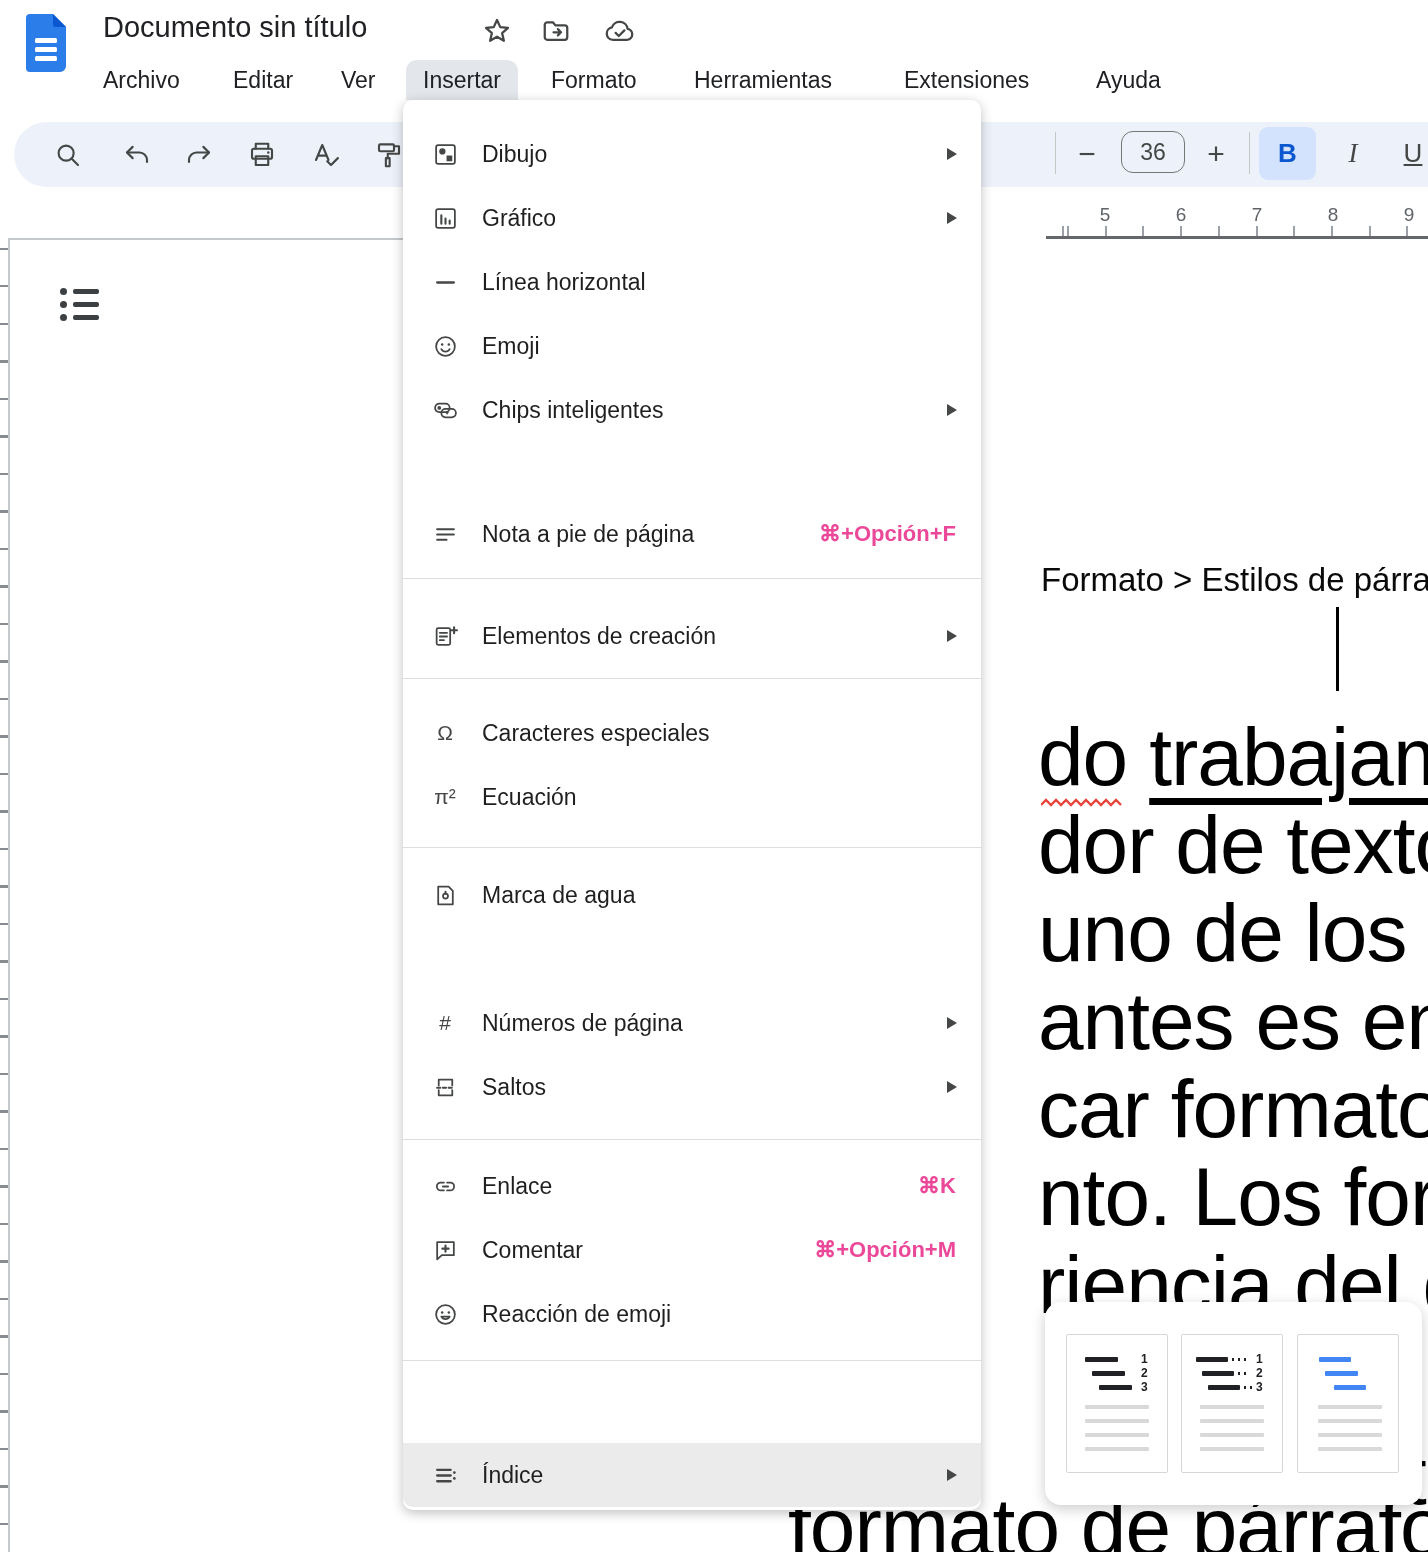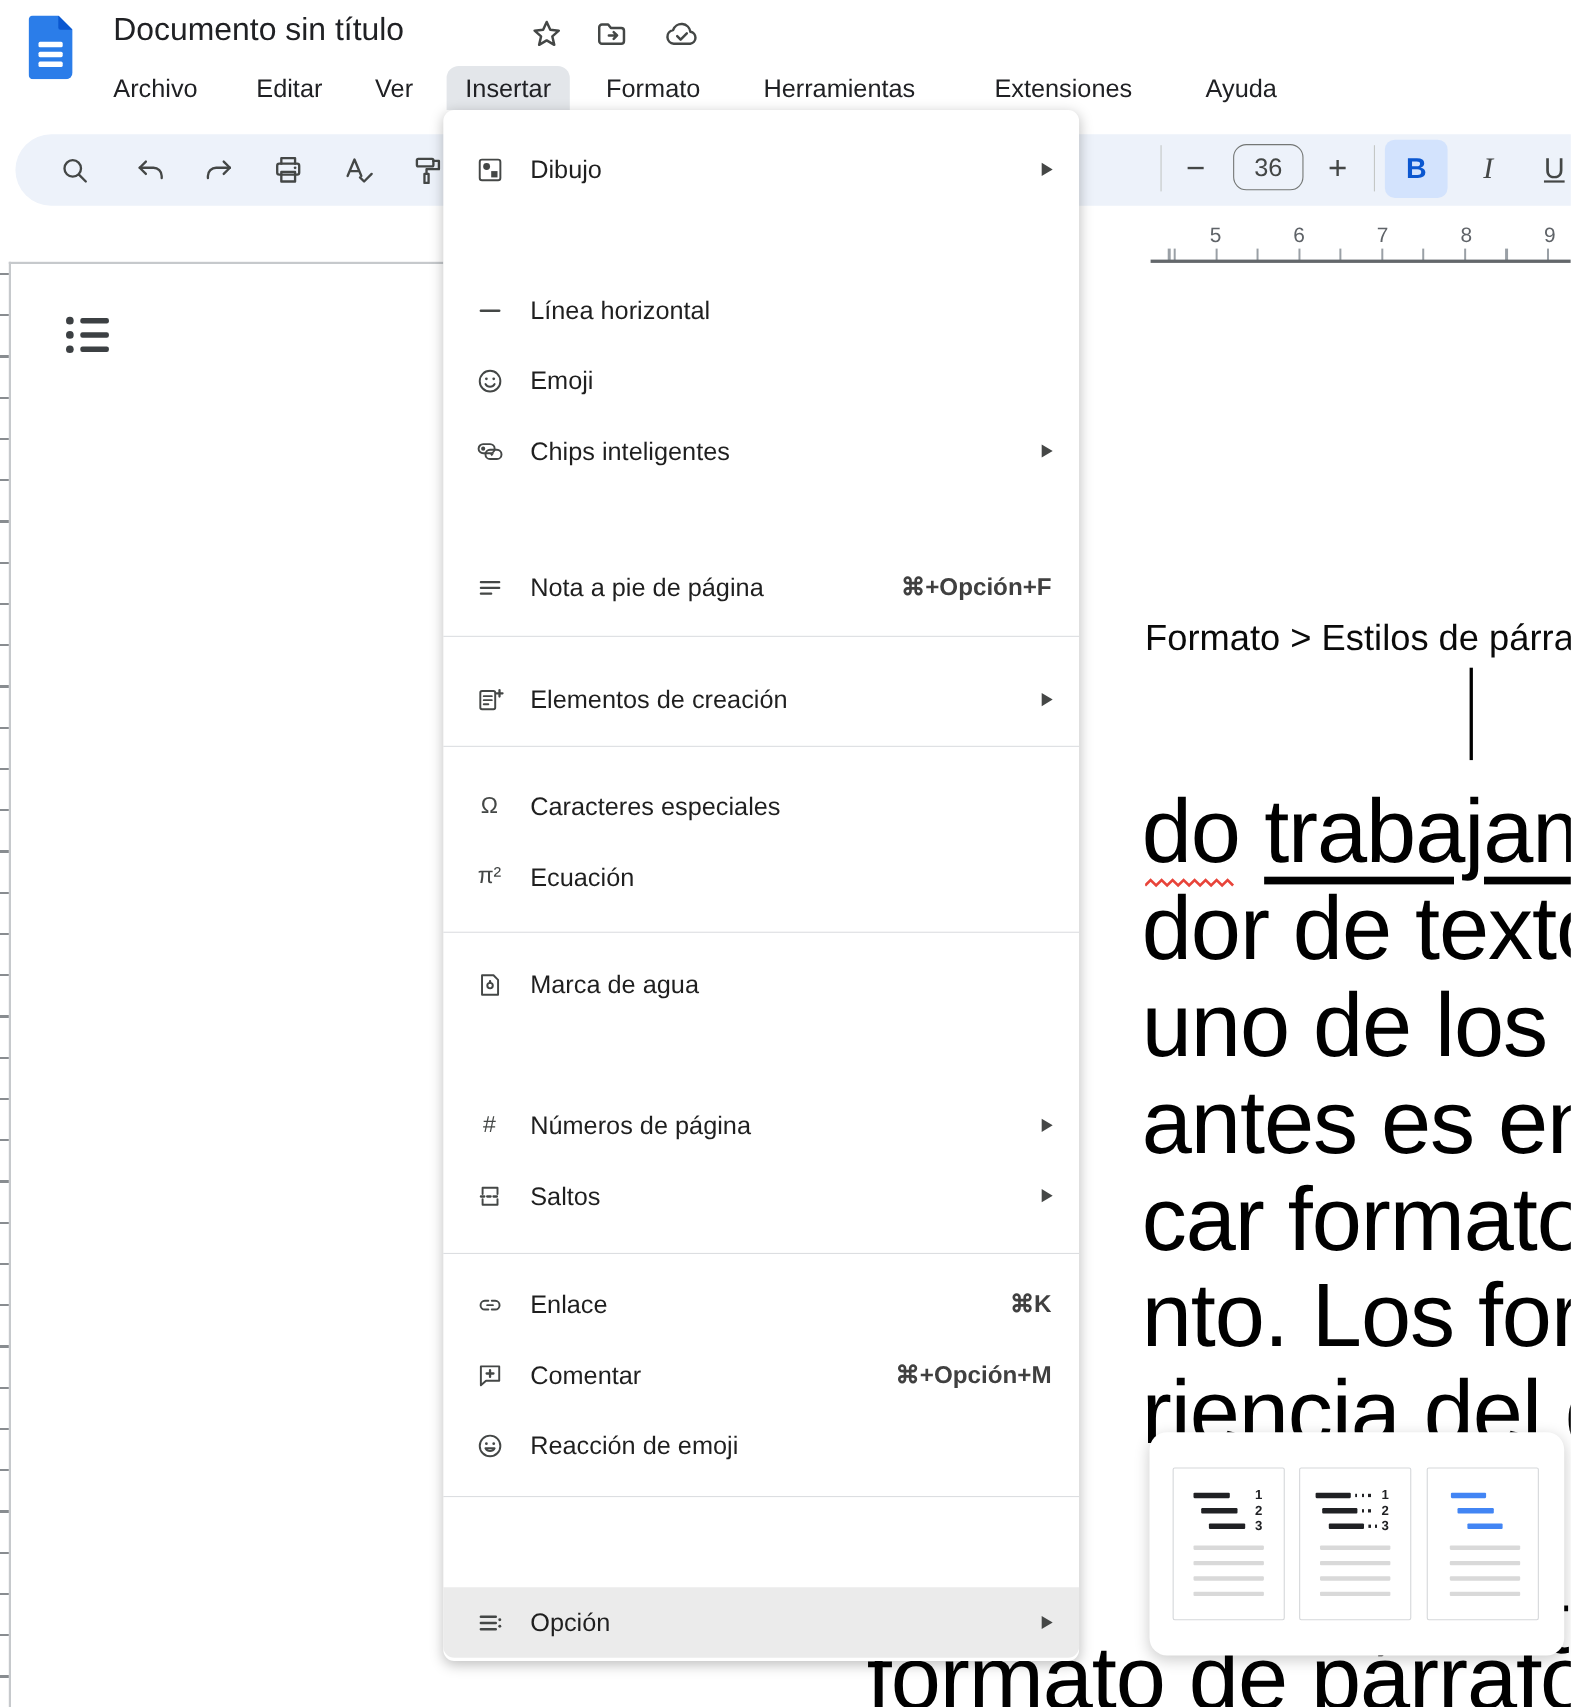--- a/index.html
+++ b/index.html
@@ -46,21 +46,21 @@
   .bigline{left:1038px;font-size:82px;line-height:88px;color:#000;white-space:nowrap;z-index:1;letter-spacing:-1px;}
   .und-heavy{text-decoration:underline;text-decoration-thickness:7px;text-underline-offset:13px;margin-left:22px;}
   .squiggle{left:1041px;top:797px;z-index:1;}
   
   .menu-panel{left:403px;top:100px;width:578px;height:1410px;background:#fff;border-radius:10px;
       box-shadow:0 3px 12px rgba(0,0,0,.25);z-index:15;}
   .mrow{position:absolute;left:0;right:0;height:64px;display:flex;align-items:center;padding-left:29px;box-sizing:border-box;}
   .mrow.hl{background:#ebebeb;border-radius:0 0 10px 10px;}
   .micon{width:26px;height:26px;flex:0 0 26px;display:flex;align-items:center;justify-content:center;}
   .mlabel{margin-left:24px;font-size:23px;color:#1f1f1f;white-space:nowrap;}
-  .mshort{margin-left:auto;margin-right:25px;font-size:22px;font-weight:600;color:#404040;white-space:nowrap;}
+  .mshort{margin-left:auto;margin-right:25px;font-size:22px;font-weight:600;color:#ec4899;white-space:nowrap;}
   .marrow{position:absolute;right:24px;top:26px;width:0;height:0;
       border-left:10px solid #454746;border-top:6.5px solid transparent;border-bottom:6.5px solid transparent;}
   .msep{position:absolute;left:0;right:0;height:1px;background:#dcdee1;}
   .tglyph-ic{font-size:21px;color:#444746;font-weight:500;}
   
   .toc-panel{left:1045px;top:1302px;width:377px;height:203px;background:#fff;border-radius:16px;
       box-shadow:0 4px 14px rgba(0,0,0,.2);z-index:20;}
   .toc-card{position:absolute;top:32px;width:102px;height:139px;background:#fff;border:1.5px solid #d5d7da;
       border-radius:2px;box-sizing:border-box;}
   .bar{position:absolute;height:5px;border-radius:1px;background:#202124;}
@@ -194,20 +194,30 @@
         <svg class="ic" width="25" height="25" viewBox="0 0 24 24">
           <rect x="3" y="3" width="18" height="18" rx="2"></rect>
           <circle class="f" cx="9" cy="9" r="3"></circle>
           <rect class="f" x="13" y="13" width="5.5" height="5.5"></rect>
         </svg>
       </span>
     <span class="mlabel">Dibujo</span>
     <span class="marrow"></span>
   </div>
 
+  <div class="mrow" style="top:86px">
+    <span class="micon">
+        <svg class="ic" width="25" height="25" viewBox="0 0 24 24">
+          <rect x="3" y="3" width="18" height="18" rx="2"></rect>
+          <path d="M8 17v-8M12 17v-5M16 17v-3" stroke-width="2"></path>
+        </svg>
+      </span>
+    <span class="mlabel">Gráfico</span>
+    <span class="marrow"></span>
+  </div>
 
   <div class="mrow" style="top:150px">
     <span class="micon">
         <svg class="ic" width="25" height="25" viewBox="0 0 24 24">
           <path d="M4 12h16" stroke-width="2.2"></path>
         </svg>
       </span>
     <span class="mlabel">Línea horizontal</span>
   </div>
 
@@ -346,21 +356,21 @@
 
 
   <div class="mrow hl" style="top:1343px">
     <span class="micon">
         <svg class="ic" width="25" height="25" viewBox="0 0 24 24">
           <path d="M4 6.5h13M4 12h13M4 17.5h13" stroke-width="2.2"></path>
           <circle class="f" cx="20.5" cy="9.2" r="1.3"></circle>
           <circle class="f" cx="20.5" cy="14.8" r="1.3"></circle>
         </svg>
       </span>
-    <span class="mlabel">Opción</span>
+    <span class="mlabel">Índice</span>
     <span class="marrow"></span>
   </div>
 
 </div>
 
 <div class="abs toc-panel">
 
   <div class="toc-card" style="left:21px">
     <div class="bar" style="left:18px;top:22px;width:33px"></div>
       <span class="tocnum" style="left:74px;top:18px">1</span>

